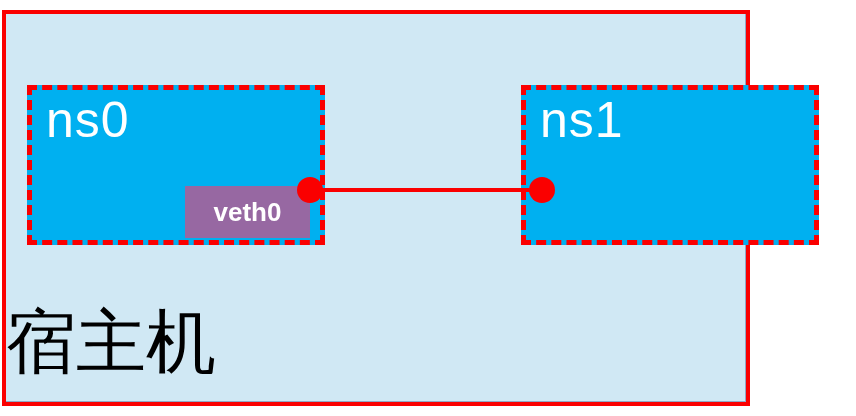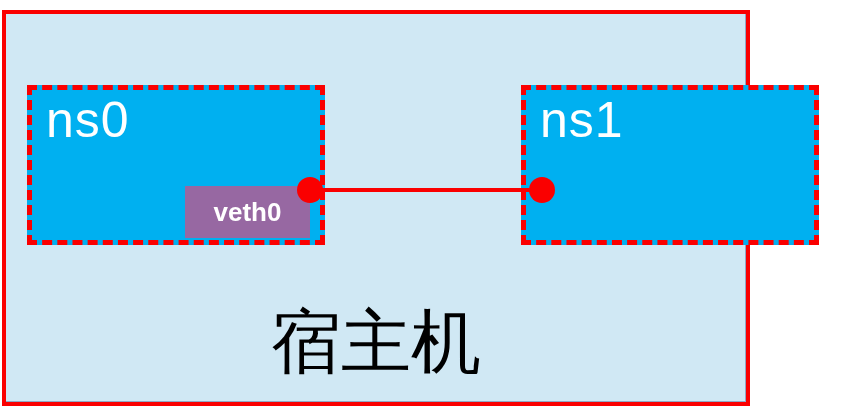--- a/index.html
+++ b/index.html
@@ -81,21 +81,20 @@
     background: var(--endpoint, #fa0000);
     top: 163px;
   }
   .endpoint.ep0 { left: 291px; }
   .endpoint.ep1 { left: 523px; }
   .host-label {
     position: absolute;
     left: 0;
     right: 0;
     top: 288px;
-    text-align: center;
     font-size: 70px;
     line-height: 1.15;
     color: var(--host-label, #000000);
     white-space: nowrap;
   }
 </style>
 </head>
 <body>
 
 <div class="canvas">

